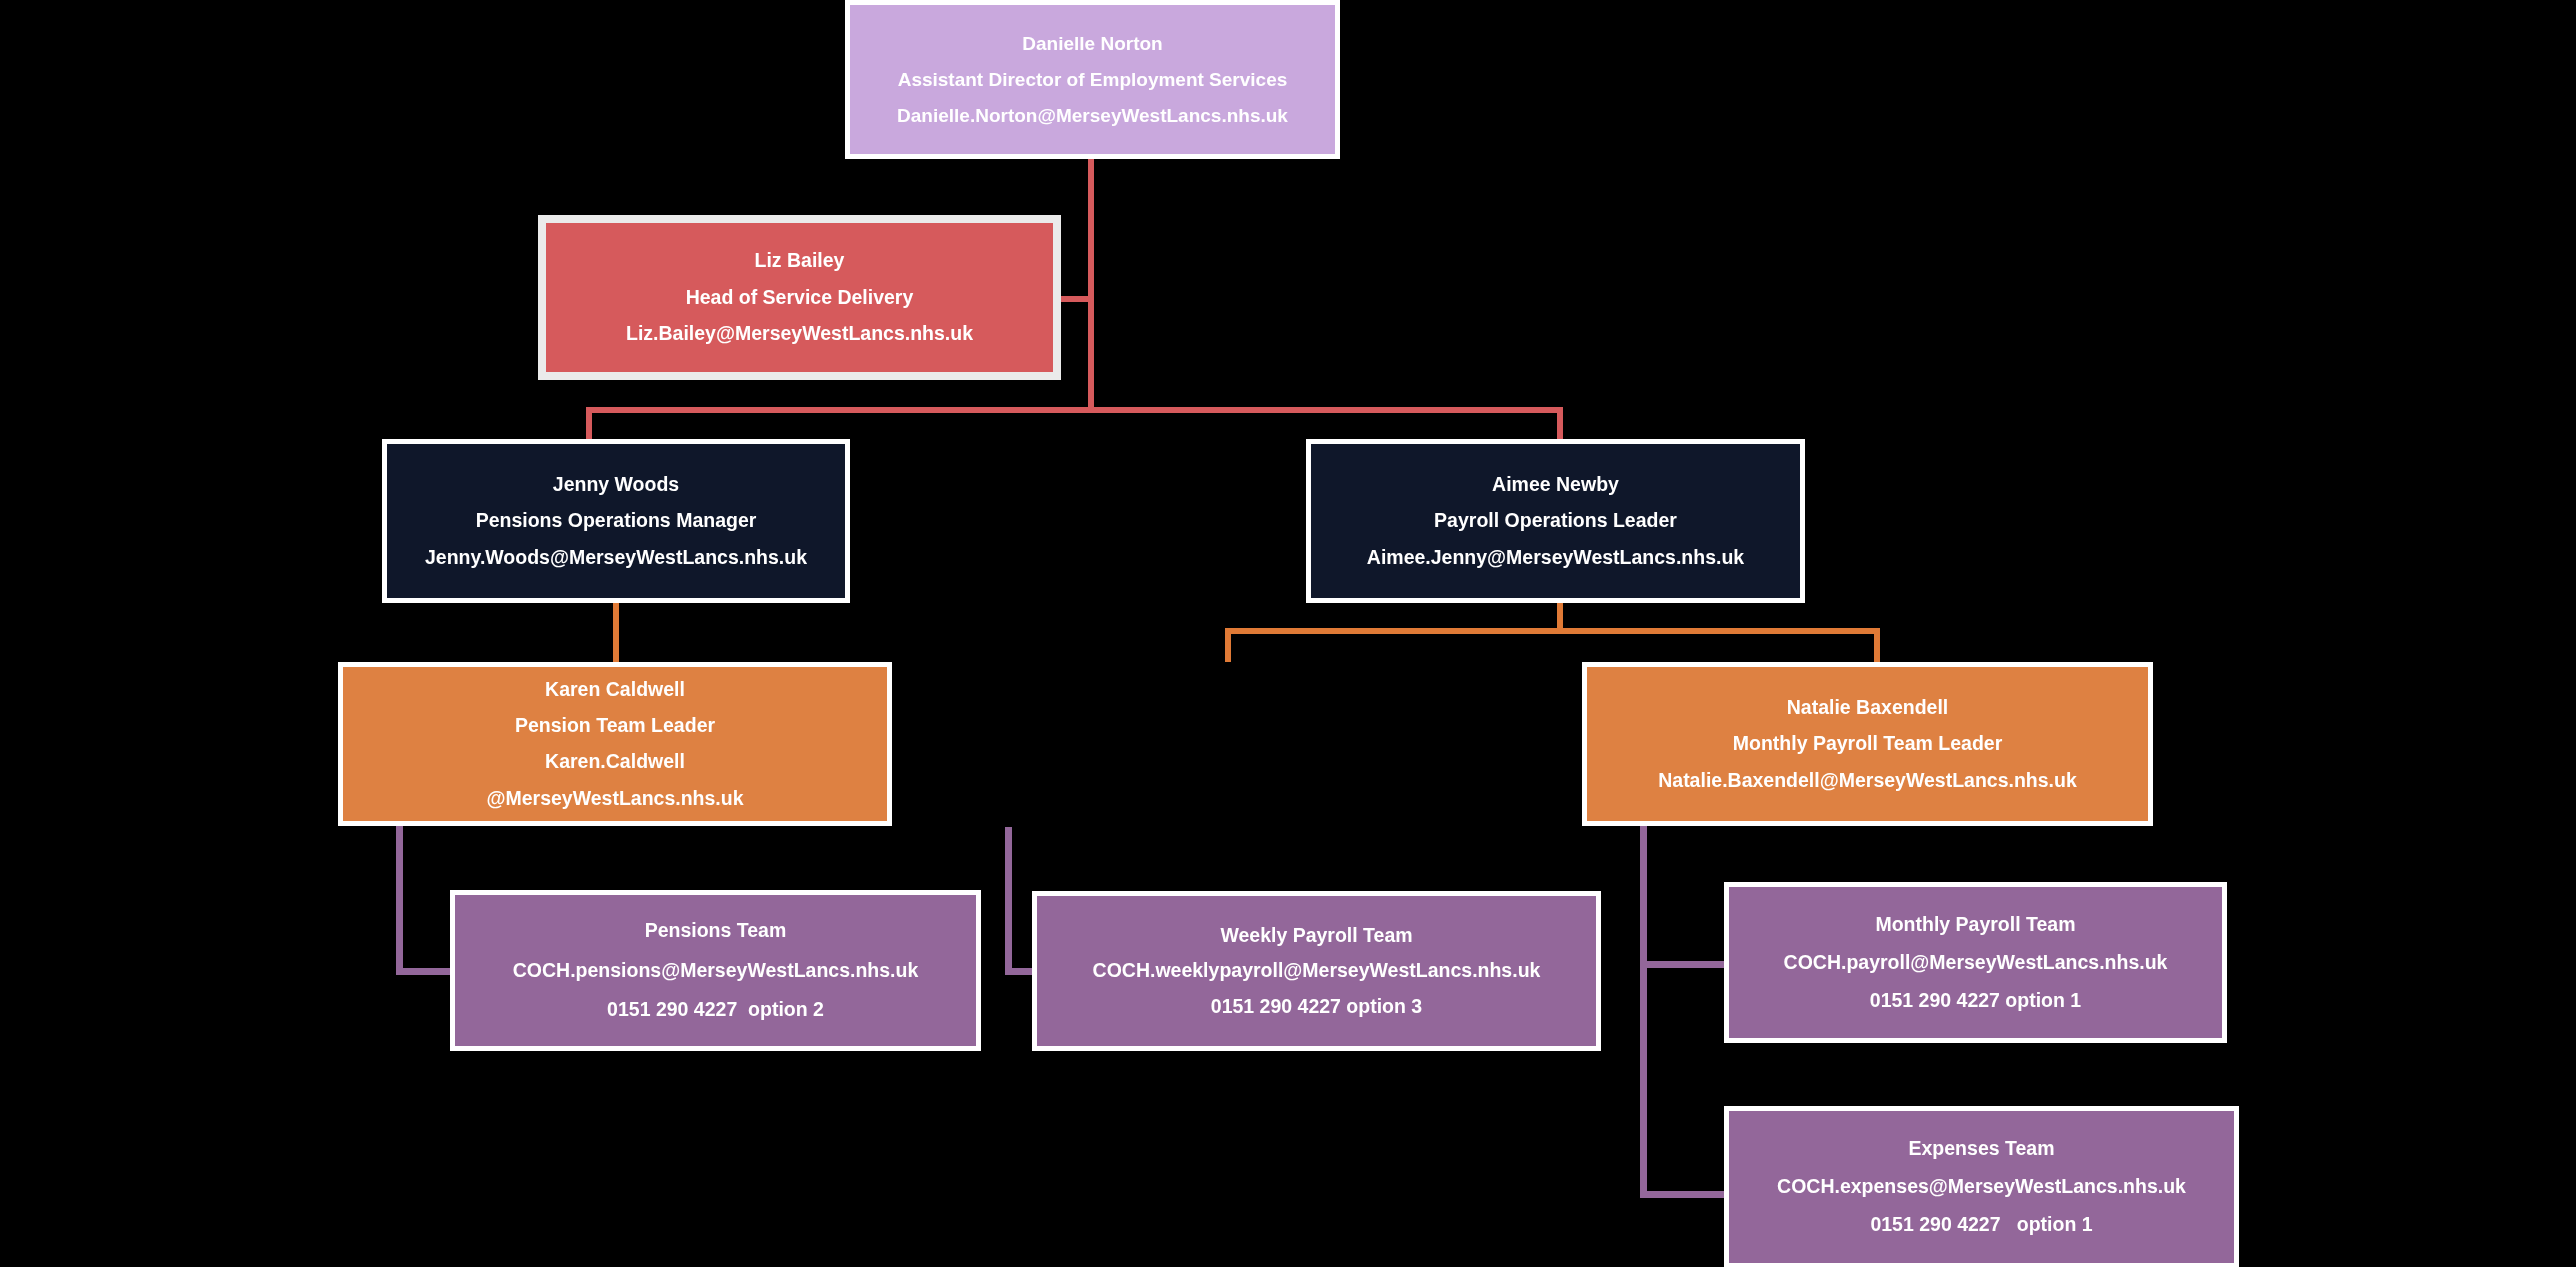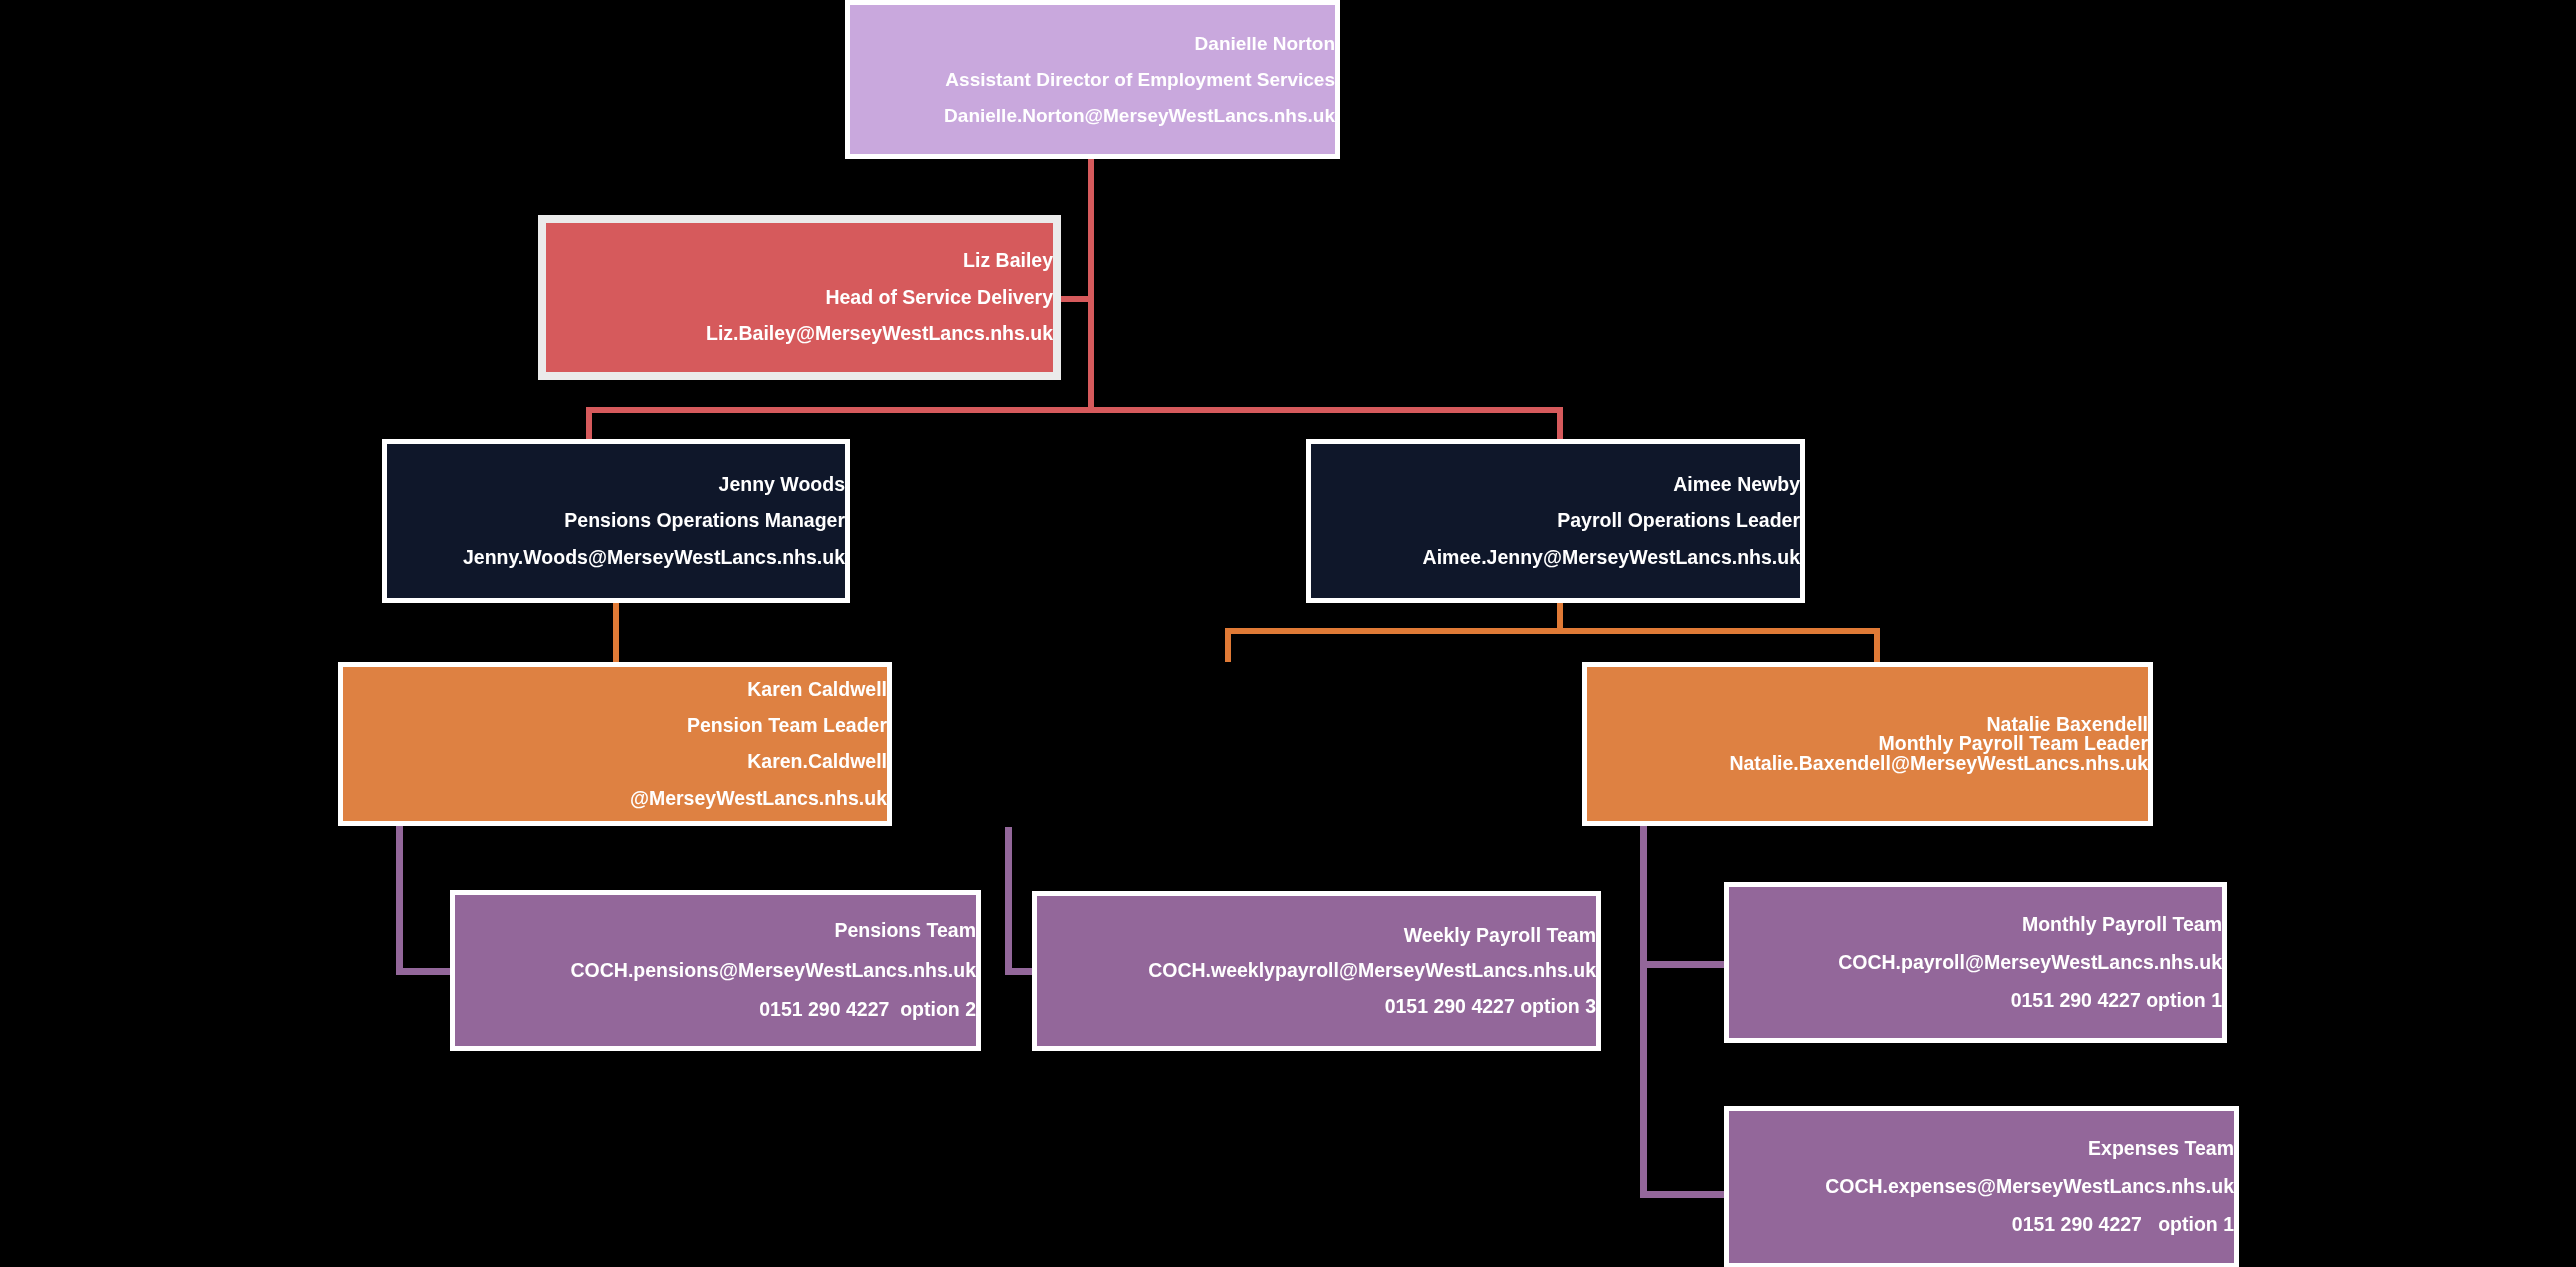--- a/index.html
+++ b/index.html
@@ -27,21 +27,21 @@
 
   
   .node {
     position: absolute;
     box-sizing: border-box;
     border: 5.2px solid #ffffff;
     display: flex;
     flex-direction: column;
     align-items: center;
     justify-content: center;
-    text-align: right;
+    text-align: center;
     color: #ffffff;
     font-weight: bold;
     line-height: 1.0;
   }
   .node .line {
     display: block;
     width: 100%;
     white-space: pre;
   }
 
@@ -108,21 +108,21 @@
   </div>
 
   <div class="node leader" style="left:338px; top:662px; width:554px; height:164px; font-size:19.5px; gap:16.7px;">
     <span class="line">Karen Caldwell</span>
     <span class="line">Pension Team Leader</span>
     <span class="line">Karen.Caldwell</span>
     <span class="line">@MerseyWestLancs.nhs.uk</span>
   </div>
 
 
-  <div class="node leader" style="left:1582px; top:662px; width:571px; height:164px; font-size:19.5px; ">
+  <div class="node leader" style="left:1582px; top:662px; width:571px; height:164px; font-size:19.5px; gap:17px;">
     <span class="line">Natalie Baxendell</span>
     <span class="line">Monthly Payroll Team Leader</span>
     <span class="line">Natalie.Baxendell@MerseyWestLancs.nhs.uk</span>
   </div>
 
   <div class="node team" style="left:450px; top:890px; width:531px; height:161px; font-size:19.5px; gap:20px;">
     <span class="line">Pensions Team</span>
     <span class="line">COCH.pensions@MerseyWestLancs.nhs.uk</span>
     <span class="line">0151 290 4227  option 2</span>
   </div>

